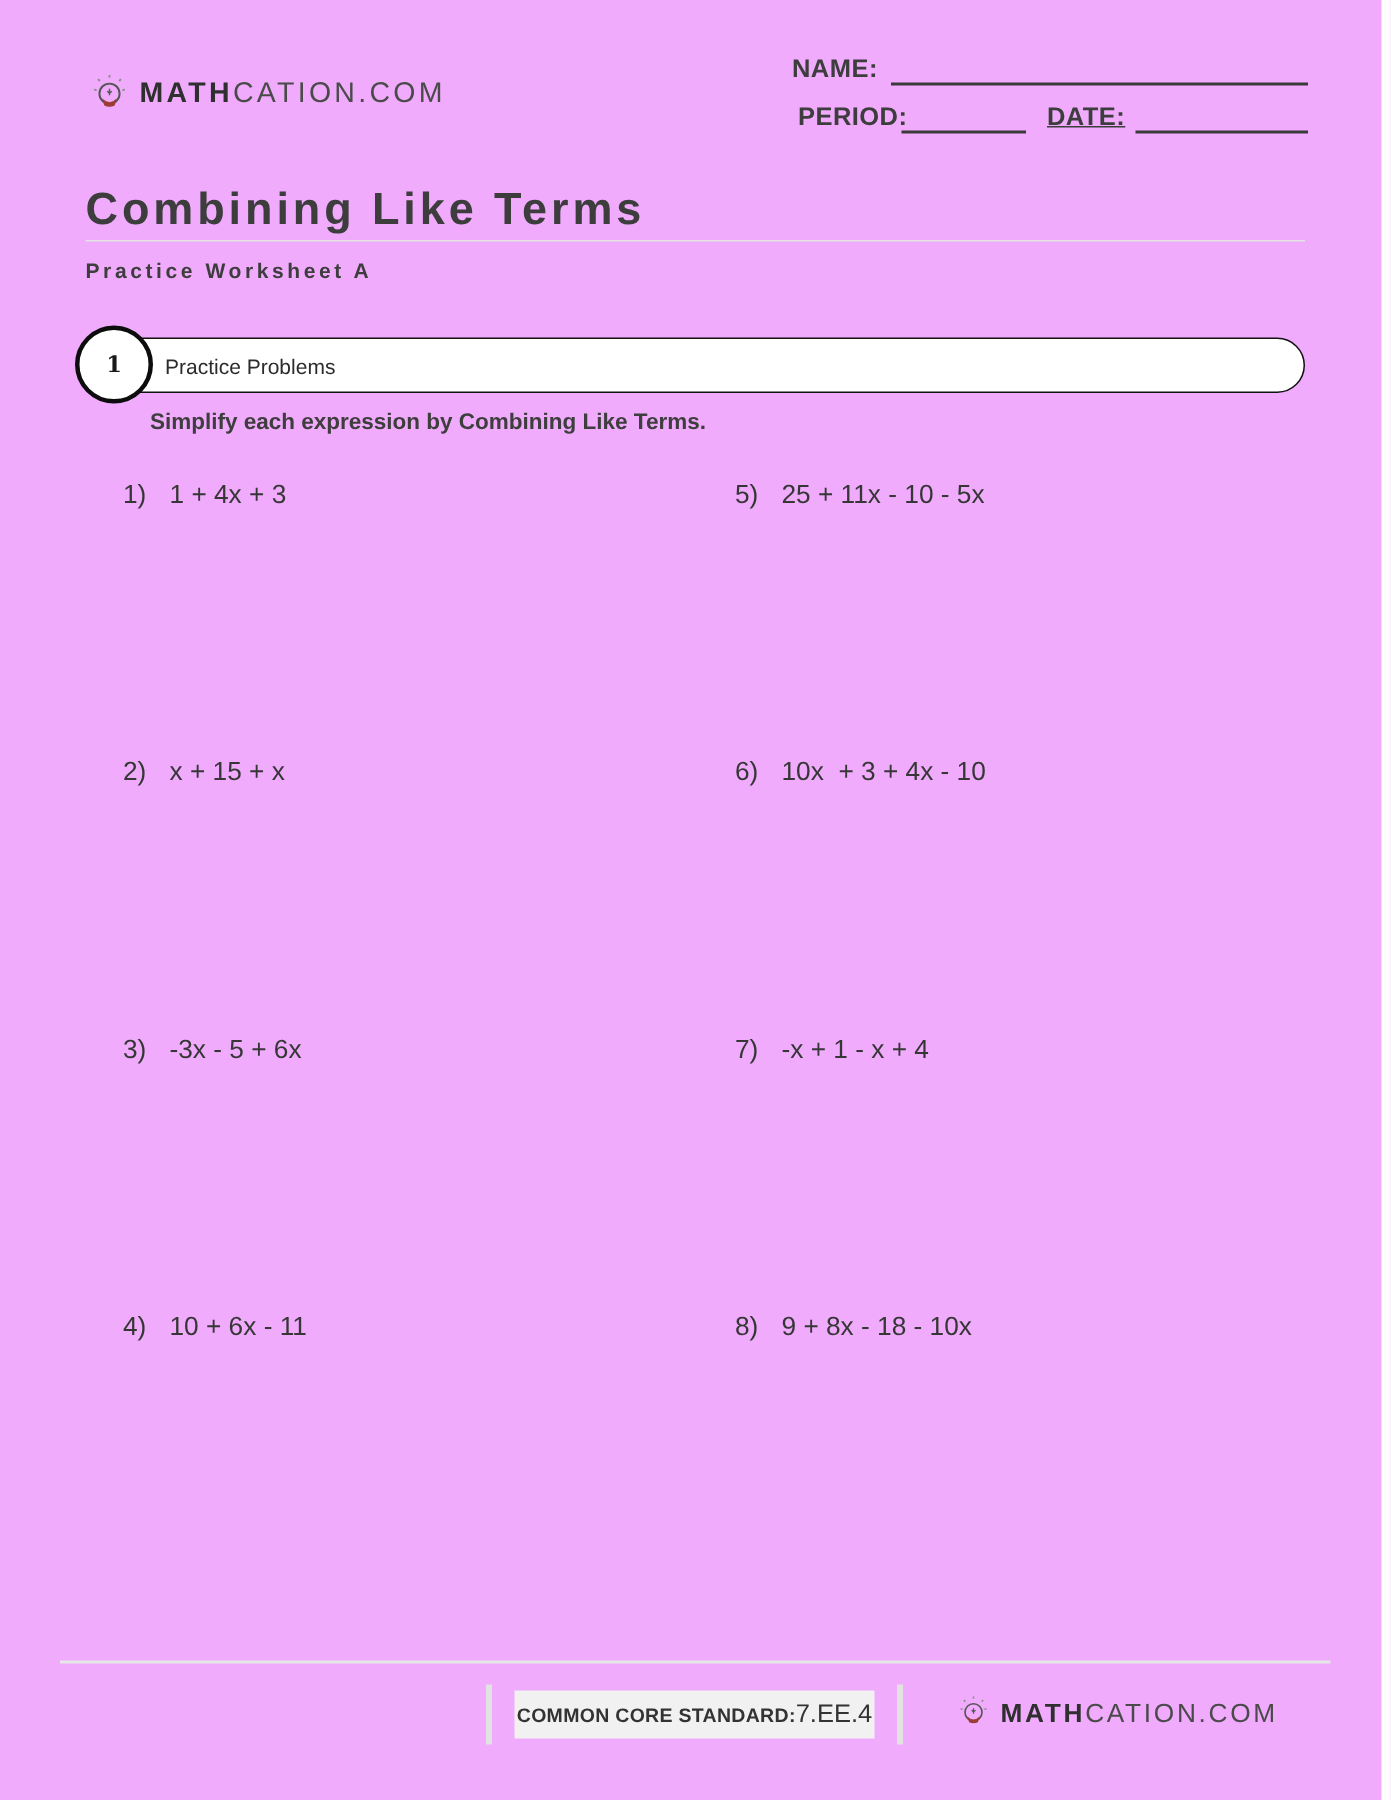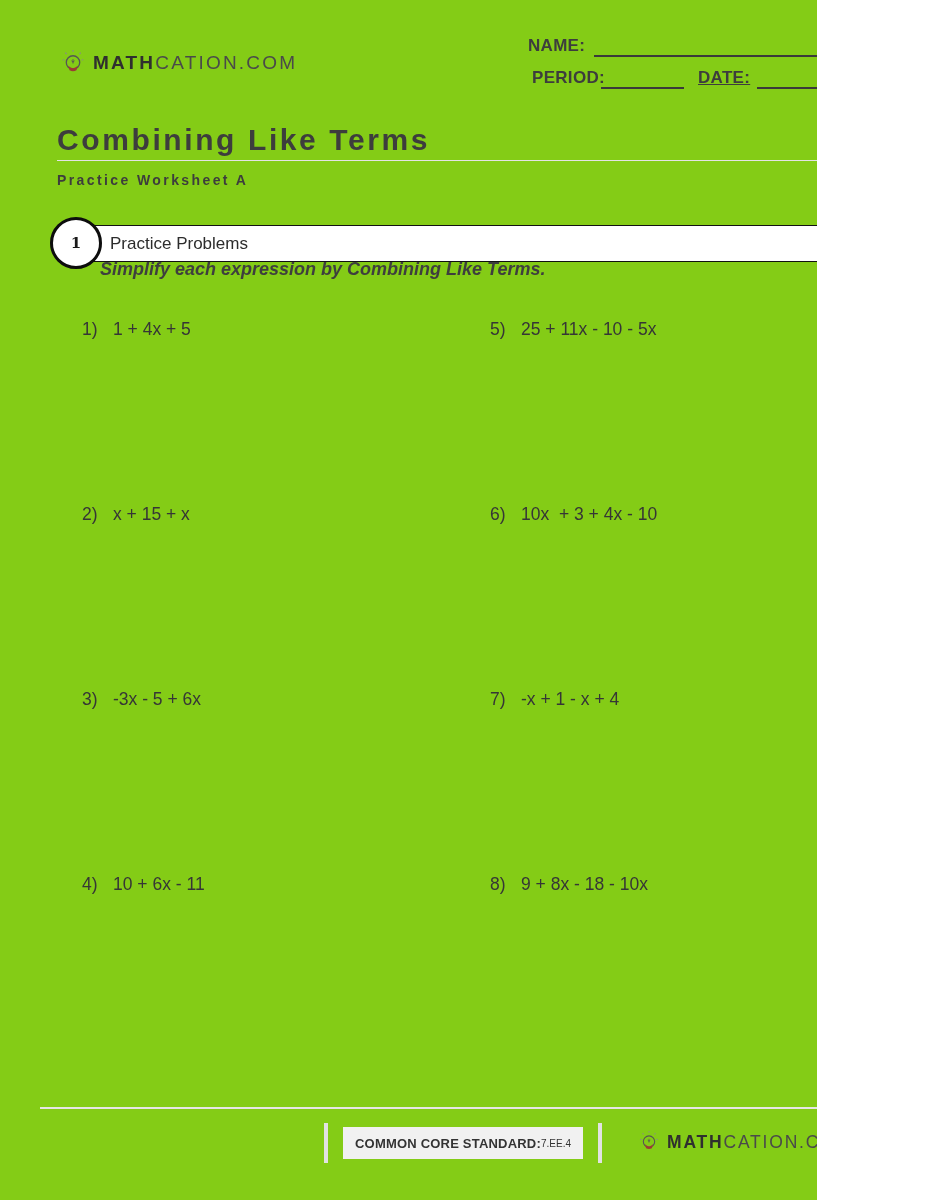--- a/index.html
+++ b/index.html
@@ -1,60 +1,60 @@
 <!DOCTYPE html>
 <html><head>
 <meta charset="utf-8">
 <style>
   * { margin: 0; padding: 0; box-sizing: border-box; }
   html, body { width: 927px; height: 1200px; background: #ffffff; font-family: "Liberation Sans", sans-serif; }
-  .page { position: relative; width: 817px; height: 1200px; background: #84cc16; overflow: hidden; }
+  .page { position: relative; width: 921px; height: 1200px; background: #f0abfc; overflow: hidden; }
 
   
   .logo { position: absolute; display: flex; align-items: center; gap: 7px; color: #3b3b3b; }
   .logo-top { left: 60px; top: 48px; }
   .logo svg { display: block; }
   .logo .brand { font-size: 19px; letter-spacing: 2.2px; color: #2f2f2f; white-space: nowrap; }
   .logo .brand b { font-weight: 800; }
   .logo .brand span.light { font-weight: 400; color: #4a4a4a; }
 
   .hdr-label { position: absolute; font-weight: 700; font-size: 17px; color: #3d3d3d; letter-spacing: 0.3px; text-align: center; }
   .hdr-line { position: absolute; border-bottom: 2px solid #3a3a3a; }
 
   
   .doc-title { position: absolute; left: 57px; top: 123px; font-size: 30px; font-weight: 800; letter-spacing: 2.6px; color: #3d3d3d; }
   .title-rule { position: absolute; left: 57px; top: 160px; width: 813px; border-bottom: 1.5px solid #e3e3e3; }
   .doc-subtitle { position: absolute; left: 57px; top: 172px; font-size: 14px; font-weight: 800; letter-spacing: 2.4px; color: #3d3d3d; }
 
   
   .section-pill { position: absolute; left: 75px; top: 225px; width: 795px; height: 37px; border: 1.6px solid #111; border-radius: 19px; background: #fff; display: flex; align-items: center; padding-left: 34px; }
-  .section-pill .pill-label { font-size: 17px; color: #2c2c2c; }
+  .section-pill .pill-label { font-size: 14px; color: #2c2c2c; }
   .section-badge { position: absolute; left: 50px; top: 217px; width: 52px; height: 52px; border: 3.6px solid #0d0d0d; border-radius: 50%; background: #fff; display: flex; align-items: center; justify-content: center; z-index: 2; }
   .section-badge .num { font-family: "DejaVu Serif", serif; font-weight: 700; font-size: 15px; color: #1a1a1a; }
-  .instruction { position: absolute; left: 100px; top: 259px; font-size: 18px; font-weight: 700; color: #3e3e3e; font-style: italic; }
+  .instruction { position: absolute; left: 100px; top: 273px; font-size: 15px; font-weight: 700; color: #3e3e3e; }
 
   
   .problem { position: absolute; display: flex; gap: 11px; font-size: 17.5px; color: #363636; white-space: pre; }
   .problem .pnum { min-width: 20px; }
   .col-left  { left: 82px; }
   .col-right { left: 490px; }
   .row-0 { top: 319px; }
   .row-1 { top: 504px; }
   .row-2 { top: 689px; }
   .row-3 { top: 874px; }
 
   
   .footer-rule { position: absolute; left: 40px; top: 1107px; width: 847px; border-bottom: 2px solid #e6e6e6; }
   .copyright { position: absolute; left: 57px; top: 1125px; font-size: 13.5px; color: #555; line-height: 1.25; }
   .vbar { position: absolute; width: 4px; height: 40px; background: #e2e2e2; top: 1123px; }
   .vbar-1 { left: 324px; }
   .vbar-2 { left: 598px; }
   .cc-box { position: absolute; left: 343px; top: 1127px; width: 240px; height: 32px; background: #f1f1f1; display: flex; align-items: center; justify-content: center; gap: 0; }
   .cc-box .cc-label { font-weight: 800; font-size: 13px; color: #333; letter-spacing: 0.2px; }
-  .cc-box .cc-value { font-size: 10px; color: #333; }
+  .cc-box .cc-value { font-size: 17px; color: #333; }
   .logo-footer { left: 638px; top: 1129px; }
   .logo-footer .brand { font-size: 17.5px; letter-spacing: 1.8px; }
 </style>
 </head>
 <body>
 
 <div class="page">
 
   <div class="logo logo-top">
     <span>
@@ -90,21 +90,21 @@
   <div class="section-pill">
     <span class="pill-label">Practice Problems</span>
   </div>
   <div class="section-badge">
     <span class="num">1</span>
   </div>
   <div class="instruction">Simplify each expression by Combining Like Terms.</div>
 
   <div class="problem col-left row-0">
     <span class="pnum">1)</span>
-    <span class="pexpr">1 + 4x + 5</span>
+    <span class="pexpr">1 + 4x + 3</span>
   </div>
   <div class="problem col-left row-1">
     <span class="pnum">2)</span>
     <span class="pexpr">x + 15 + x</span>
   </div>
   <div class="problem col-left row-2">
     <span class="pnum">3)</span>
     <span class="pexpr">-3x - 5 + 6x</span>
   </div>
   <div class="problem col-left row-3">

